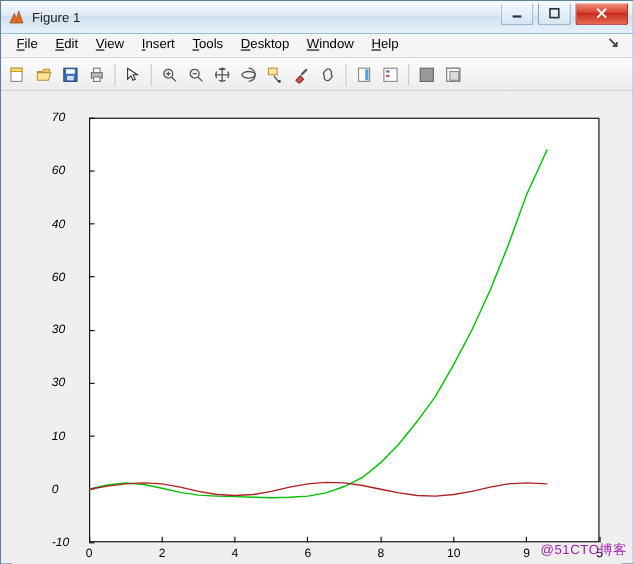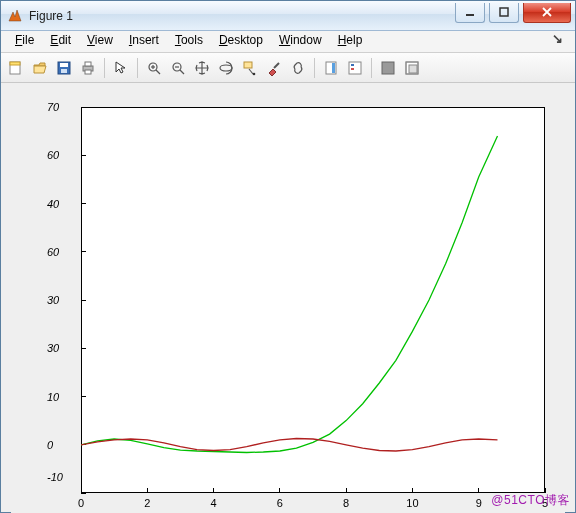--- a/index.html
+++ b/index.html
@@ -190,21 +190,21 @@
           <rect x="2" y="2" width="12" height="12" fill="none" stroke="#888"></rect>
           <rect x="5" y="5" width="8" height="8" fill="#ddd" stroke="#888"></rect>
         </svg>
       </div>
     </div>
 
   <div class="figure">
     <div class="plot-wrap" style="width: 554px; height: 430px;">
 
     <div class="axes-bg" style="left: 70px; top: 14px; width: 464px; height: 386px;"></div>
-        <div class="tick-label tick-y" style="left: 36px; top: 384px;">-10</div>
+        <div class="tick-label tick-y" style="left: 36px; top: 400px;">-10</div>
         <div class="tick-mark" style="left: 70px; top: 399.5px; width: 5px; height: 1px;"></div>
         <div class="tick-label tick-y" style="left: 36px; top: 351.75px;">0</div>
         <div class="tick-mark" style="left: 70px; top: 351.25px; width: 5px; height: 1px;"></div>
         <div class="tick-label tick-y" style="left: 36px; top: 303.5px;">10</div>
         <div class="tick-mark" style="left: 70px; top: 303px; width: 5px; height: 1px;"></div>
         <div class="tick-label tick-y" style="left: 36px; top: 255.25px;">30</div>
         <div class="tick-mark" style="left: 70px; top: 254.75px; width: 5px; height: 1px;"></div>
         <div class="tick-label tick-y" style="left: 36px; top: 207px;">30</div>
         <div class="tick-mark" style="left: 70px; top: 206.5px; width: 5px; height: 1px;"></div>
         <div class="tick-label tick-y" style="left: 36px; top: 158.75px;">60</div>

